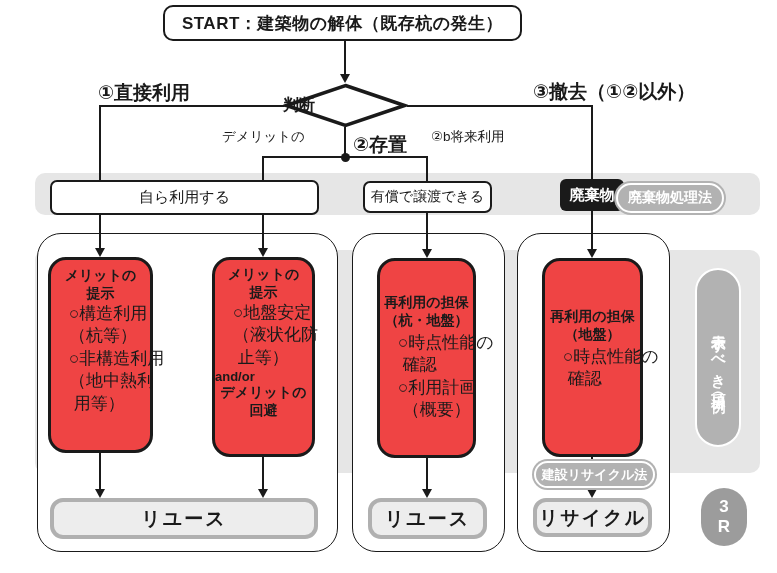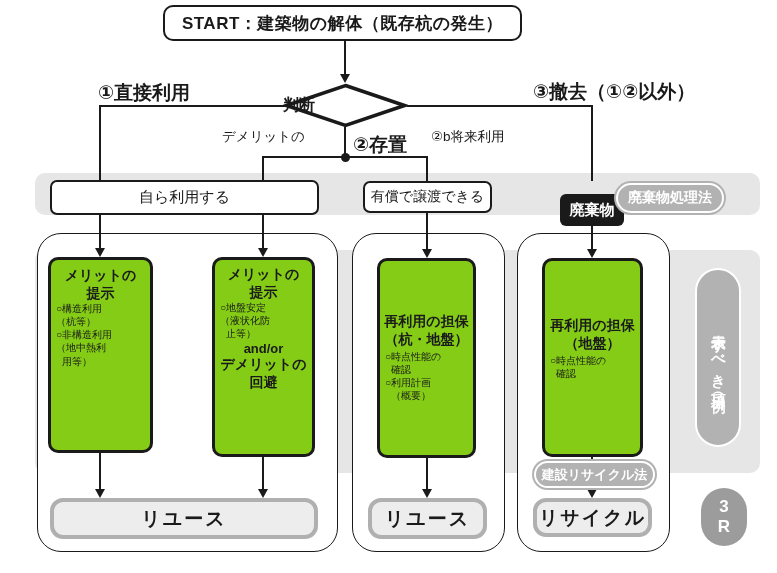--- a/index.html
+++ b/index.html
@@ -32,35 +32,35 @@
   .small-label{position:absolute;font-size:13.5px;font-weight:500;white-space:nowrap;}
   .decision-wrap{position:absolute;left:283px;top:83px;width:125px;height:45px;}
   .decision-label{position:absolute;left:0;top:12px;width:100%;text-align:left;
     font-size:16px;font-weight:700;}
   .white-node{
     position:absolute;background:#fff;border:2.5px solid var(--ink);border-radius:7px;
     display:flex;align-items:center;justify-content:center;font-size:15px;
   }
   .waste-node{
     position:absolute;background:var(--ink);color:#fff;border-radius:6px;
-    display:flex;align-items:center;justify-content:center;font-size:15px;font-weight:700;margin-top:15px;
+    display:flex;align-items:center;justify-content:center;font-size:15px;font-weight:700;
   }
   .law-pill{
     position:absolute;background:var(--pill-gray);color:#fff;border:2px solid #fff;
     box-shadow:0 0 0 2px var(--pill-gray);border-radius:999px;
     display:flex;align-items:center;justify-content:center;font-weight:700;
   }
   .item-box{
-    position:absolute;background:#84cc16;border:3px solid var(--ink);border-radius:10px;
+    position:absolute;background:#ef4444;border:3px solid var(--ink);border-radius:18px;
     box-sizing:border-box;
   }
   .item-title{width:100%;text-align:center;font-size:14px;font-weight:700;
     line-height:1.28;white-space:pre-line;}
-  .item-body{font-size:10px;line-height:1.32;white-space:pre;padding-left:5px;font-family:Liberation Mono, monospace;}
-  .andor{width:100%;text-align:center;font-size:13px;font-weight:700;}
+  .item-body{font-size:17px;line-height:1.32;white-space:pre;padding-left:18px;}
+  .andor{width:100%;text-align:left;font-size:13px;font-weight:700;}
   .col{display:flex;flex-direction:column;}
   .outcome{
     position:absolute;background:var(--outcome-fill);border:4px solid var(--outcome-border);
     border-radius:13px;display:flex;align-items:center;justify-content:center;
     font-size:19px;font-weight:700;letter-spacing:2px;box-sizing:border-box;
   }
   .vpill{
     position:absolute;left:695px;top:268px;width:46px;height:179px;
     background:var(--pill-gray);border:2.5px solid #fff;border-radius:26px;
     box-sizing:border-box;display:flex;align-items:center;justify-content:center;

